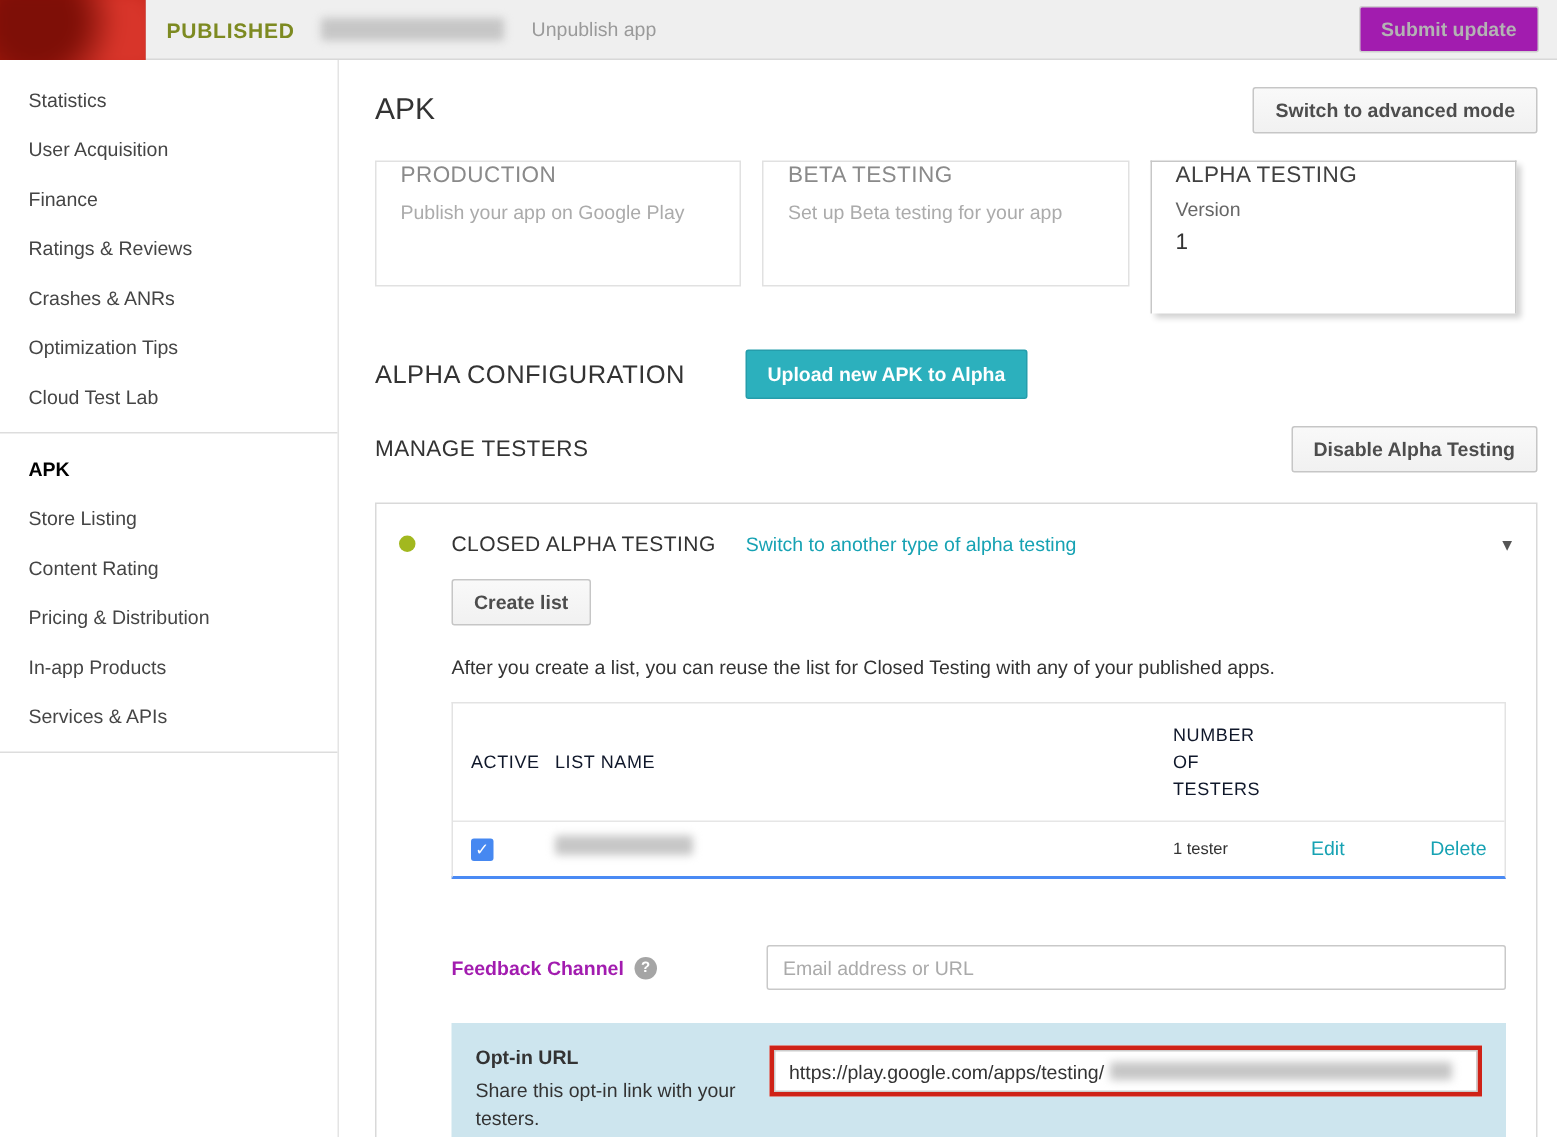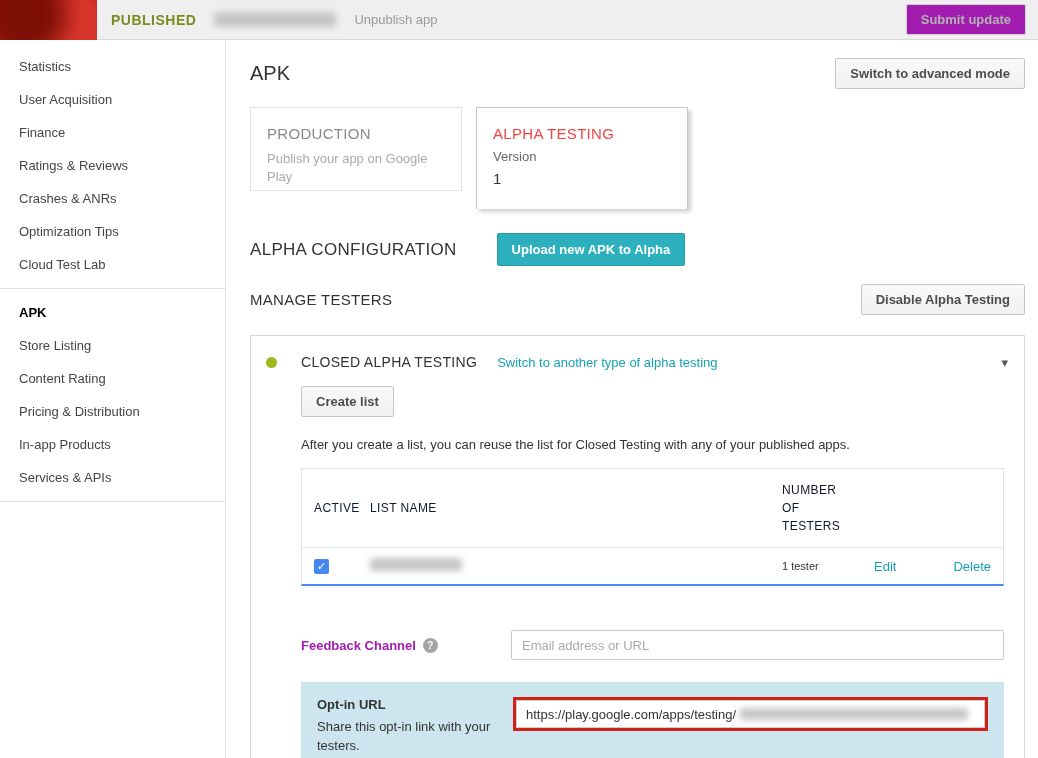--- a/index.html
+++ b/index.html
@@ -31,25 +31,25 @@
   .side-item.selected { font-weight:bold; color:#000; }
   .side-divider { border-top:1px solid #ddd; margin:7px 0; }
 
   .main { flex:1; padding:18px 13px 0 24px; background:#fff; overflow:hidden; }
 
   .page-head { display:flex; align-items:center; justify-content:space-between; }
   .page-title { font-size:20px; color:#333; }
 
   
   .tabs { display:flex; margin-top:18px; align-items:flex-start; height:102px; }
-  .tab { width:212px; margin-right:14px; border:1px solid #e1e1e1; background:#fff; padding:17px 16px; height:84px; cursor:pointer; }
+  .tab { width:256px; margin-right:14px; border:1px solid #e1e1e1; background:#fff; padding:0 16px; height:84px; cursor:pointer; }
   .tab .t-title { font-size:15px; color:#8a8a8a; letter-spacing:.3px; }
   .tab .t-desc { font-size:13px; color:#ababab; margin-top:8px; line-height:1.35; }
   .tab.selected { height:102px; border-color:#c7c7c7; border-bottom:none; box-shadow:3px 3px 4px rgba(0,0,0,.18); position:relative; z-index:2; }
-  .tab.selected .t-title { color:#ef4444; }
+  .tab.selected .t-title { color:#404040; }
   .tab.selected .t-desc { color:#666; margin-top:6px; }
   .tab.selected .t-version { font-size:15px; color:#333; margin-top:4px; }
 
   
   .config-row { display:flex; align-items:center; margin-top:24px;gap:24px; }
   .section-title { font-size:17px; color:#333; letter-spacing:.3px; }
   .btn-teal { background:#2cb0bd; border:1px solid #259dab; border-radius:2px; color:#fff;
               font-weight:bold; font-size:13px; padding:8px 14px; margin-left:16px; cursor:pointer;
               font-family:"Liberation Sans", sans-serif; }
   .manage-row { display:flex; align-items:center; justify-content:space-between; margin-top:18px; }
@@ -140,20 +140,24 @@
       <div class="page-head">
         <div class="page-title">APK</div>
         <button class="btn">Switch to advanced mode</button>
       </div>
 
       <div class="tabs">
         <div class="tab">
           <div class="t-title">PRODUCTION</div>
           <div class="t-desc">Publish your app on Google Play</div>
         </div>
+        <div class="tab">
+          <div class="t-title">BETA TESTING</div>
+          <div class="t-desc">Set up Beta testing for your app</div>
+        </div>
         <div class="tab selected">
           <div class="t-title">ALPHA TESTING</div>
           <div class="t-desc">Version</div>
           <div class="t-version">1</div>
         </div>
       </div>
 
       <div class="config-row">
         <div class="section-title">ALPHA CONFIGURATION</div>
         <button class="btn-teal">Upload new APK to Alpha</button>

